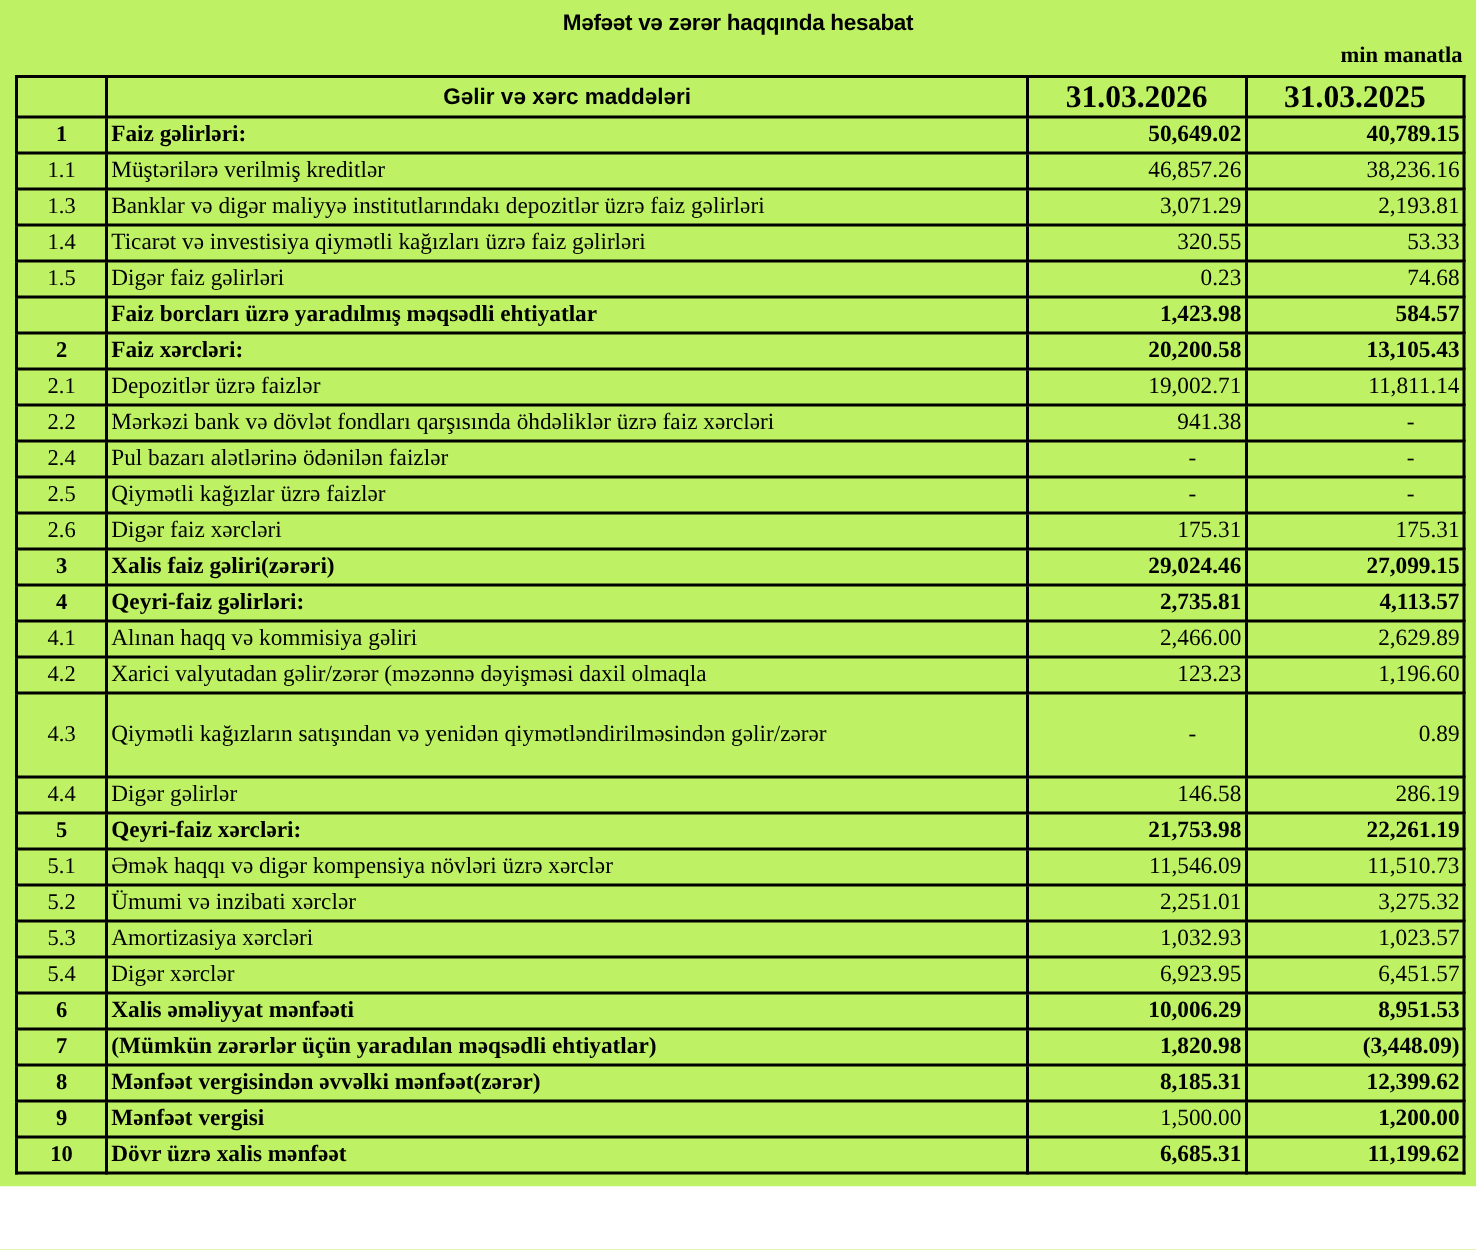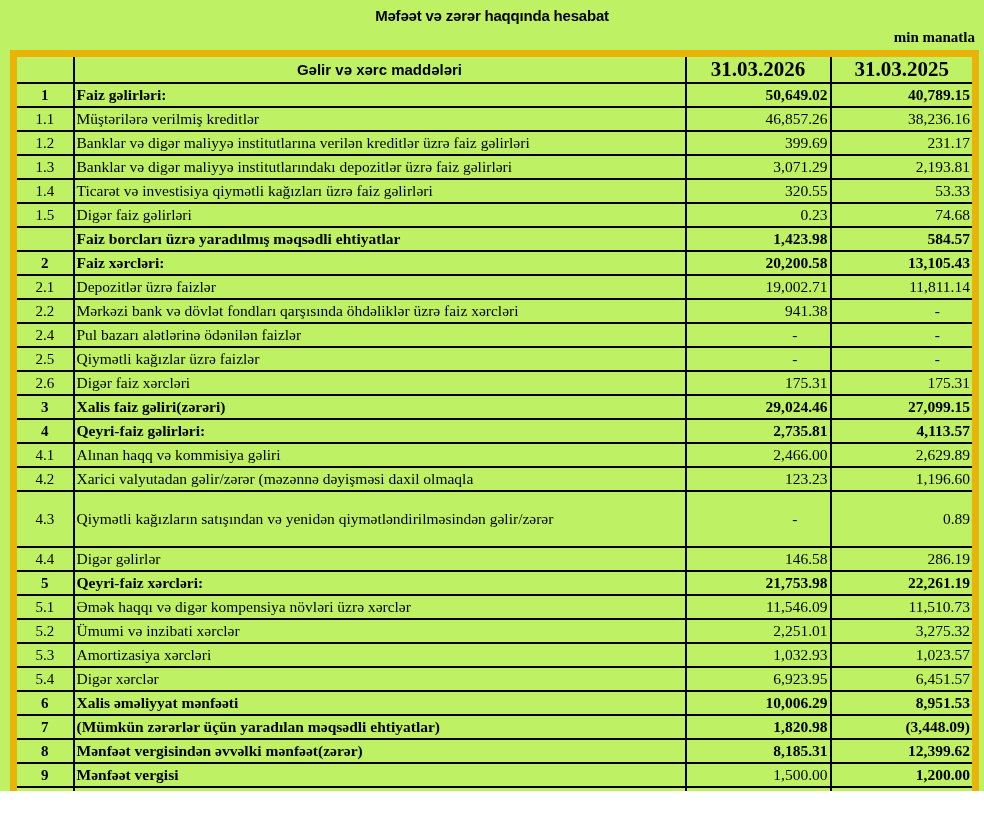--- a/index.html
+++ b/index.html
@@ -34,21 +34,21 @@
     font-weight: bold;
     font-size: 15px;
   }
   table.statement {
     position: absolute;
     top: 50px;
     left: 10px;
     width: 967px;
     border-collapse: collapse;
     table-layout: fixed;
-    border: 7px solid #eab308;
+    border: 2px solid #eab308;
     font-size: 15.5px;
   }
   table.statement col.c-no    { width: 60px; }
   table.statement col.c-label { width: 612px; }
   table.statement col.c-v1    { width: 145px; }
   table.statement col.c-v2    { width: 145px; }
   table.statement td, table.statement th {
     border: 2px solid #000000;
     height: 22px;
     padding: 0 2px;
@@ -124,26 +124,20 @@
           <td class="val">50,649.02</td>
           <td class="val">40,789.15</td>
         </tr>
         <tr>
           <td class="no">1.1</td>
           <td class="label">Müştərilərə verilmiş kreditlər</td>
           <td class="val">46,857.26</td>
           <td class="val">38,236.16</td>
         </tr>
         <tr>
-          <td class="no">1.2</td>
-          <td class="label">Banklar və digər maliyyə institutlarına verilən kreditlər üzrə faiz gəlirləri</td>
-          <td class="val">399.69</td>
-          <td class="val">231.17</td>
-        </tr>
-        <tr>
           <td class="no">1.3</td>
           <td class="label">Banklar və digər maliyyə institutlarındakı depozitlər üzrə faiz gəlirləri</td>
           <td class="val">3,071.29</td>
           <td class="val">2,193.81</td>
         </tr>
         <tr>
           <td class="no">1.4</td>
           <td class="label">Ticarət və investisiya qiymətli kağızları üzrə faiz gəlirləri</td>
           <td class="val">320.55</td>
           <td class="val">53.33</td>

